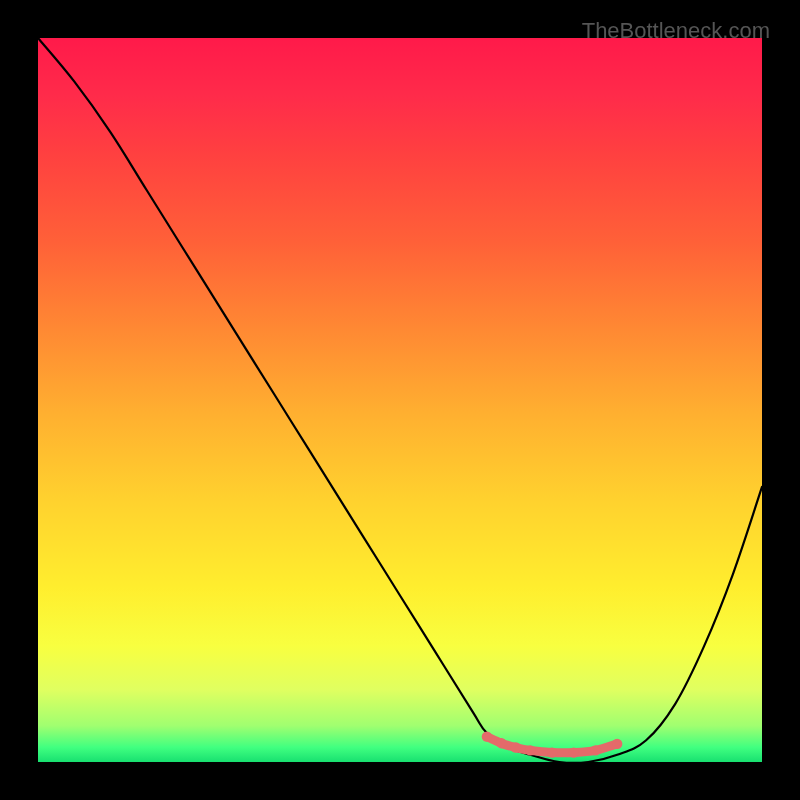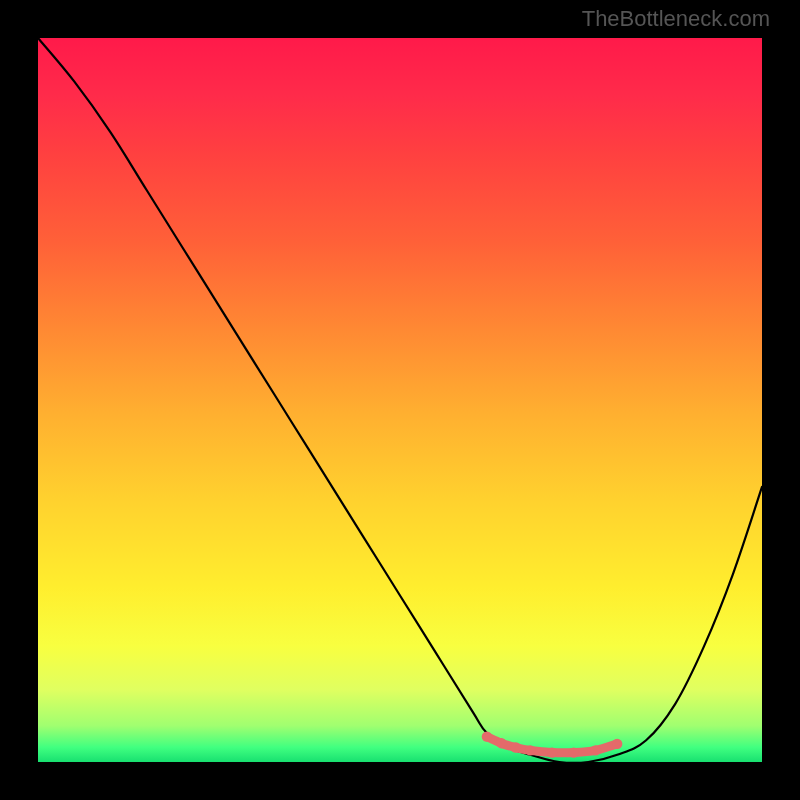--- a/index.html
+++ b/index.html
@@ -39,21 +39,21 @@
       #ffee2e 76%,
       #f8ff40 84%,
       #e0ff60 90%,
       #a0ff70 95%,
       #40ff80 98%,
       #18e070 100%
     );
   }
   .watermark {
     position: absolute;
-    top: 6px;
+    top: 18px;
     right: 30px;
     font-family: Arial, Helvetica, sans-serif;
     font-size: 22px;
     font-weight: 500;
     color: #555555;
     letter-spacing: 0px;
   }
   svg.curve-layer {
     position: absolute;
     left: 0;

